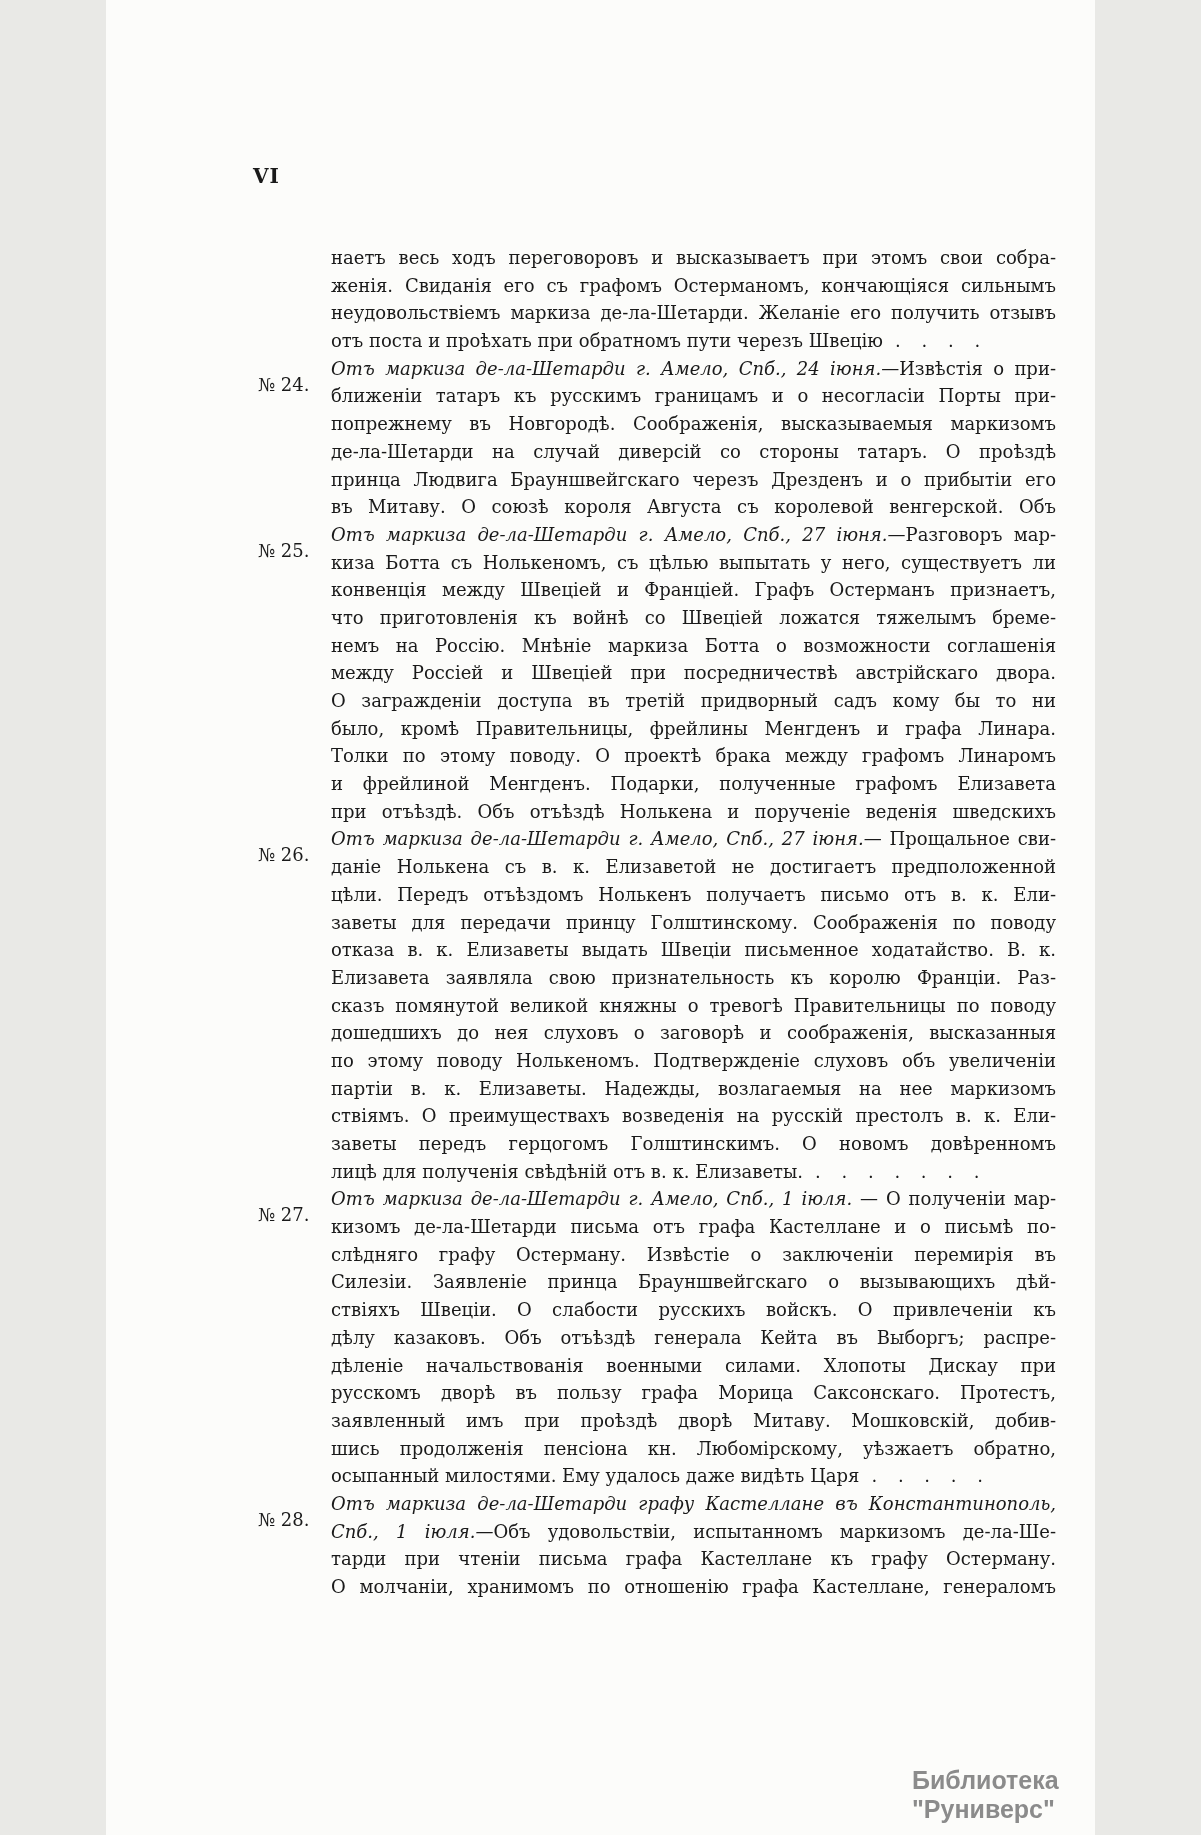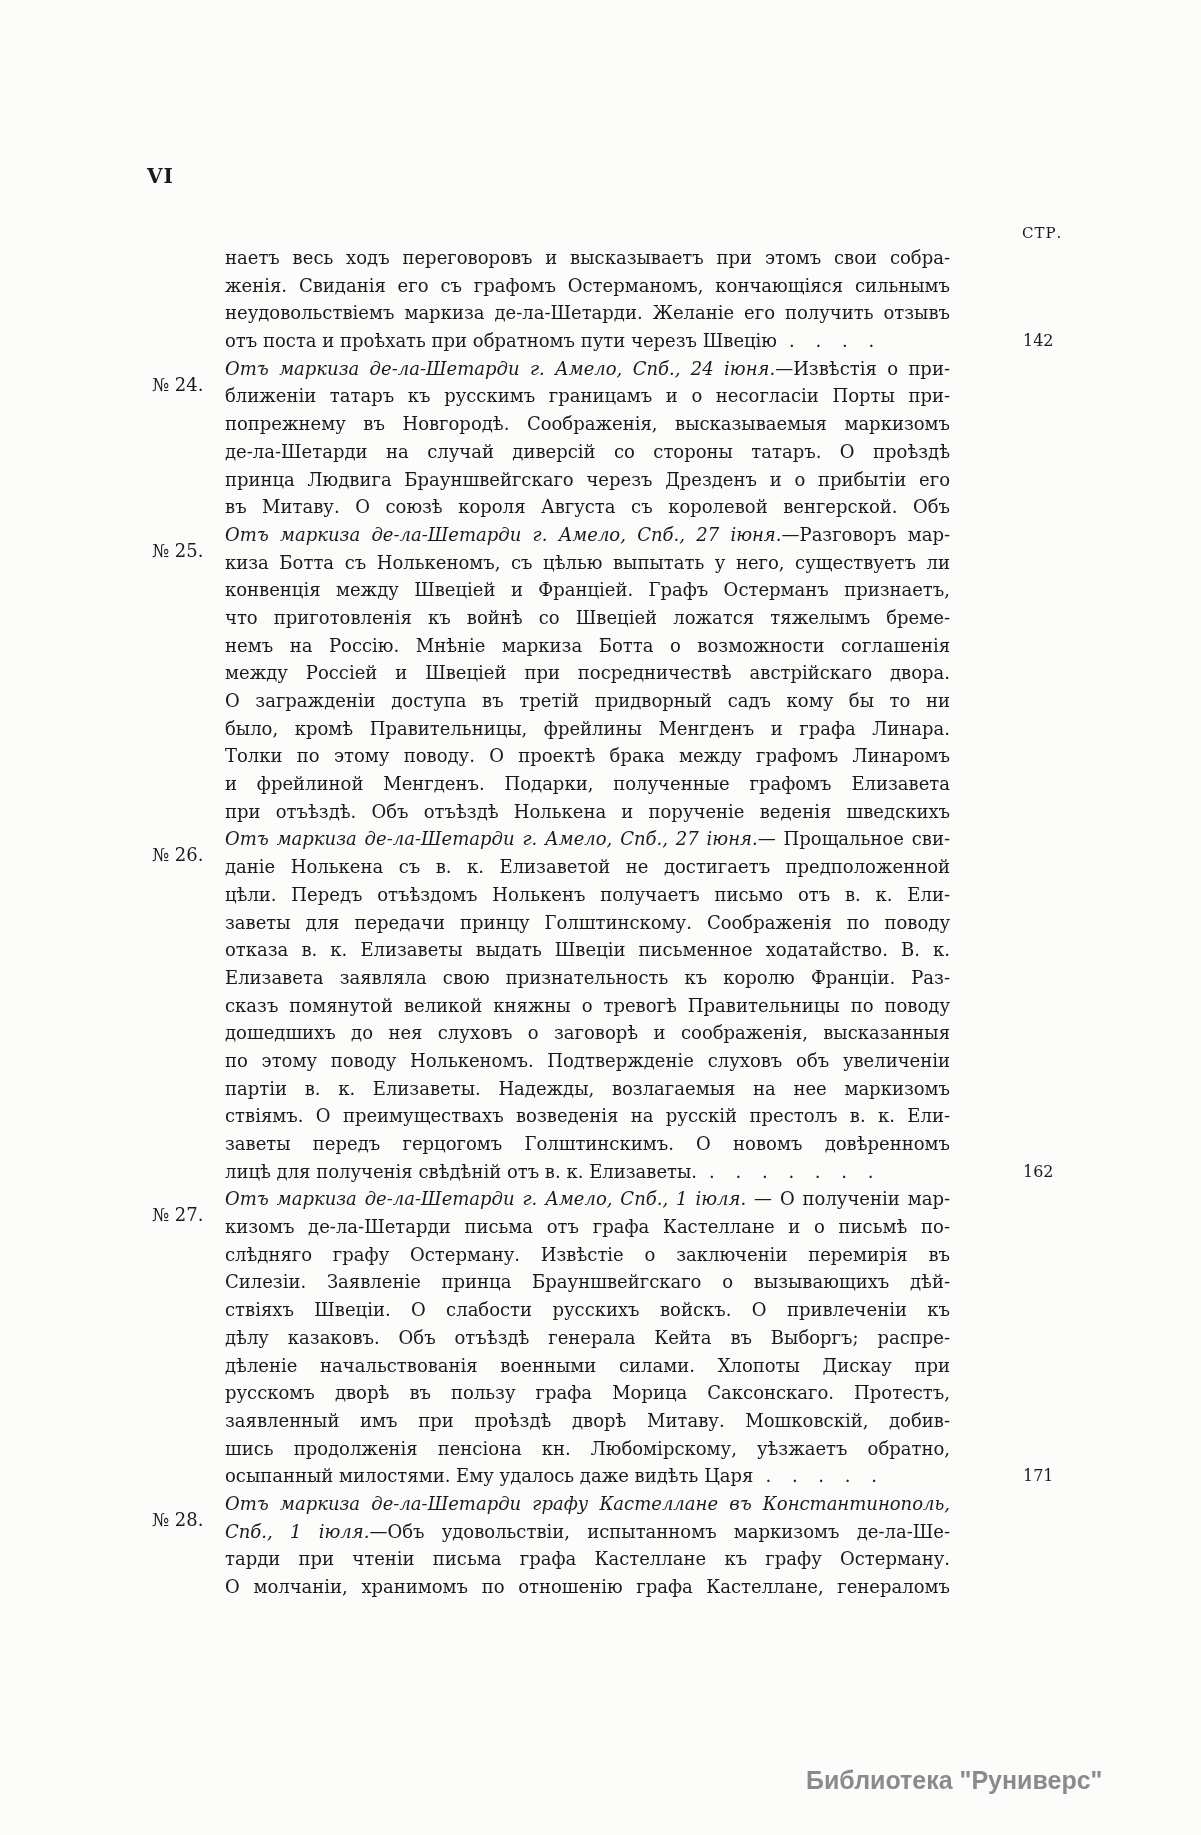--- a/index.html
+++ b/index.html
@@ -1,18 +1,18 @@
 <!DOCTYPE html>
 <html><head>
 <meta charset="utf-8">
 <style>
   html,body{margin:0;padding:0;background:#e9e9e6;}
   .page{
     position:relative;
-    width:1201px;height:1835px;
+    width:989px;height:1835px;
     margin:0 auto;
     background:#fcfcfa;
     font-family:"DejaVu Serif","Liberation Serif",serif;
     color:#1a1a1a;
     overflow:hidden;
   }
   .folio{
     position:absolute;left:147px;top:164px;
     font-size:20px;font-weight:bold;letter-spacing:1px;
   }

